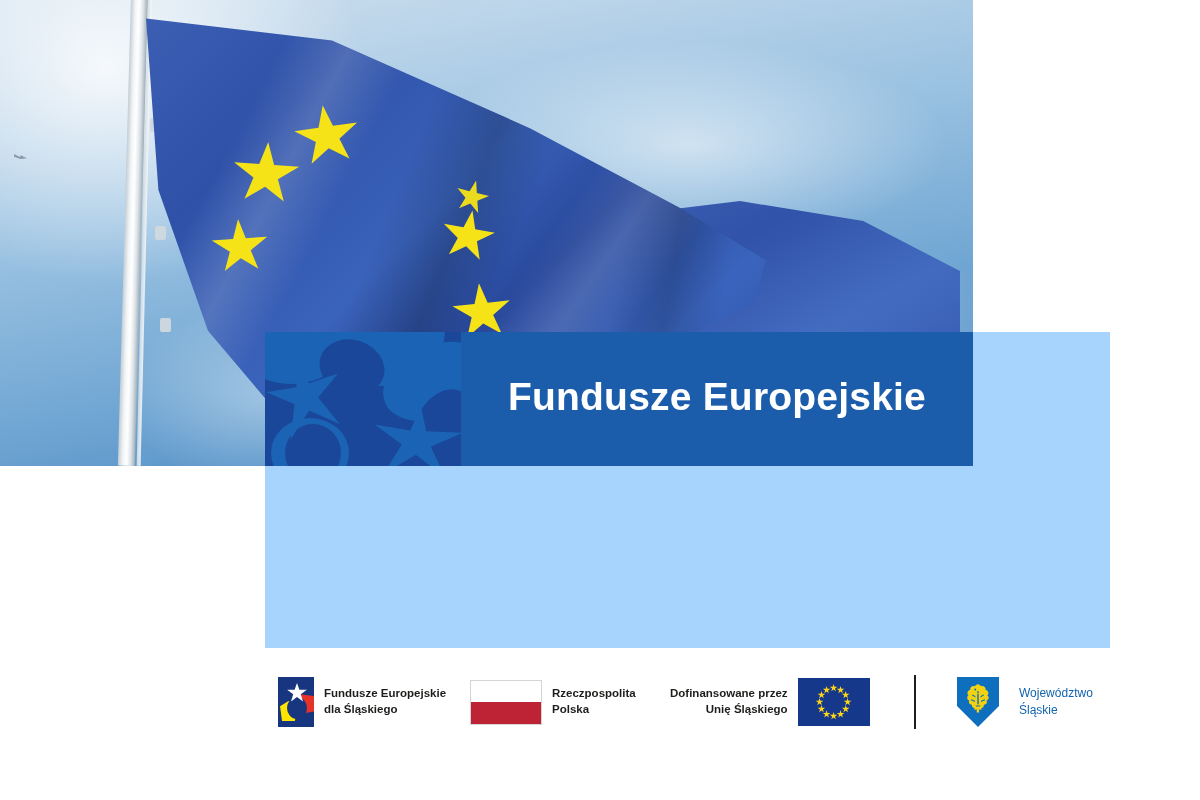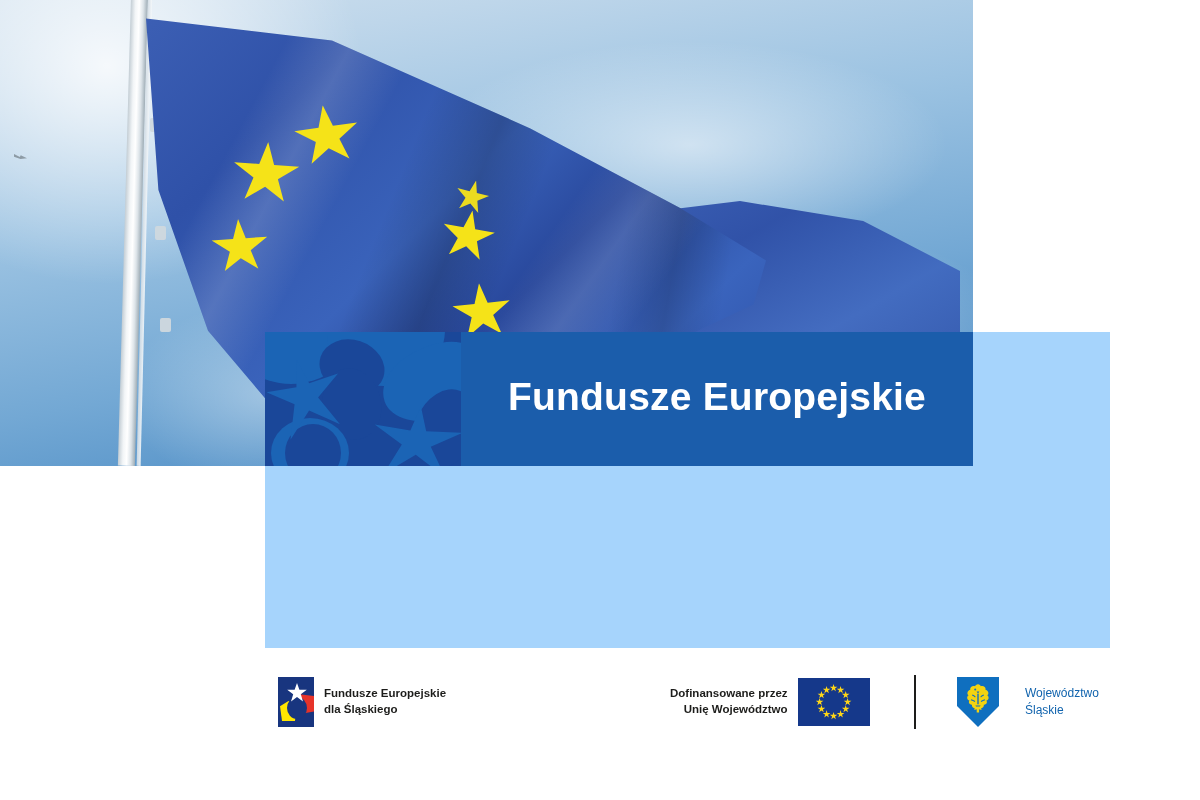--- a/index.html
+++ b/index.html
@@ -221,25 +221,35 @@
         <div class="s-red"></div>
         <div class="s-curve"></div>
         <div class="s-white"></div>
       </div>
       <div class="logo-text" style="margin-left:10px;">
         <div>Fundusze Europejskie</div>
         <div>dla Śląskiego</div>
       </div>
     </div>
 
+    <div class="logo-group" style="left:470px;">
+      <div class="pl-flag">
+        <div class="white"></div>
+        <div class="red"></div>
+      </div>
+      <div class="logo-text" style="margin-left:10px;">
+        <div>Rzeczpospolita</div>
+        <div>Polska</div>
+      </div>
+    </div>
 
     <div class="logo-group" style="left:670px;justify-content:flex-end;">
       <div class="logo-text right" style="margin-right:10px;">
         <div>Dofinansowane przez</div>
-        <div>Unię Województwo</div>
+        <div>Unię Śląskiego</div>
       </div>
       <div class="eu-flag" id="eu-flag-small">
           <div class="eu-star-s" style="left: 32px; top: 6px;"></div>
           <div class="eu-star-s" style="left: 39px; top: 7.87564px;"></div>
           <div class="eu-star-s" style="left: 44.1244px; top: 13px;"></div>
           <div class="eu-star-s" style="left: 46px; top: 20px;"></div>
           <div class="eu-star-s" style="left: 44.1244px; top: 27px;"></div>
           <div class="eu-star-s" style="left: 39px; top: 32.1244px;"></div>
           <div class="eu-star-s" style="left: 32px; top: 34px;"></div>
           <div class="eu-star-s" style="left: 25px; top: 32.1244px;"></div>
@@ -262,20 +272,20 @@
           <g fill="#0f6fbf">
             <circle cx="13.2" cy="7.4" r="1"></circle>
             <path d="M14.6 9.6h2.8l-1.4 2z"></path>
             <path d="M10.4 12.6c1.2.5 2.3 1.1 3.2 1.9l-.5.9c-1-.8-2-1.4-3.1-1.8zM21.6 12.6c-1.2.5-2.3 1.1-3.2 1.9l.5.9c1-.8 2-1.4 3.1-1.8z"></path>
             <path d="M9.2 17.2c1.4.4 2.8 1 4 1.8l-.4.9c-1.3-.8-2.6-1.3-4-1.7zM22.8 17.2c-1.4.4-2.8 1-4 1.8l.4.9c1.3-.8 2.6-1.3 4-1.7z"></path>
             <path d="M15.3 11.8h1.4v10.4h-1.4z"></path>
             <path d="M13.4 23.4h5.2l-.7 1.2h-3.8z"></path>
           </g>
         </svg>
       </div>
-      <div class="logo-text blue" style="margin-left:26px;">
+      <div class="logo-text blue" style="margin-left:20px;">
         <div>Województwo</div>
         <div>Śląskie</div>
       </div>
     </div>
 
   </div>
 </div>
 
 </body></html>

